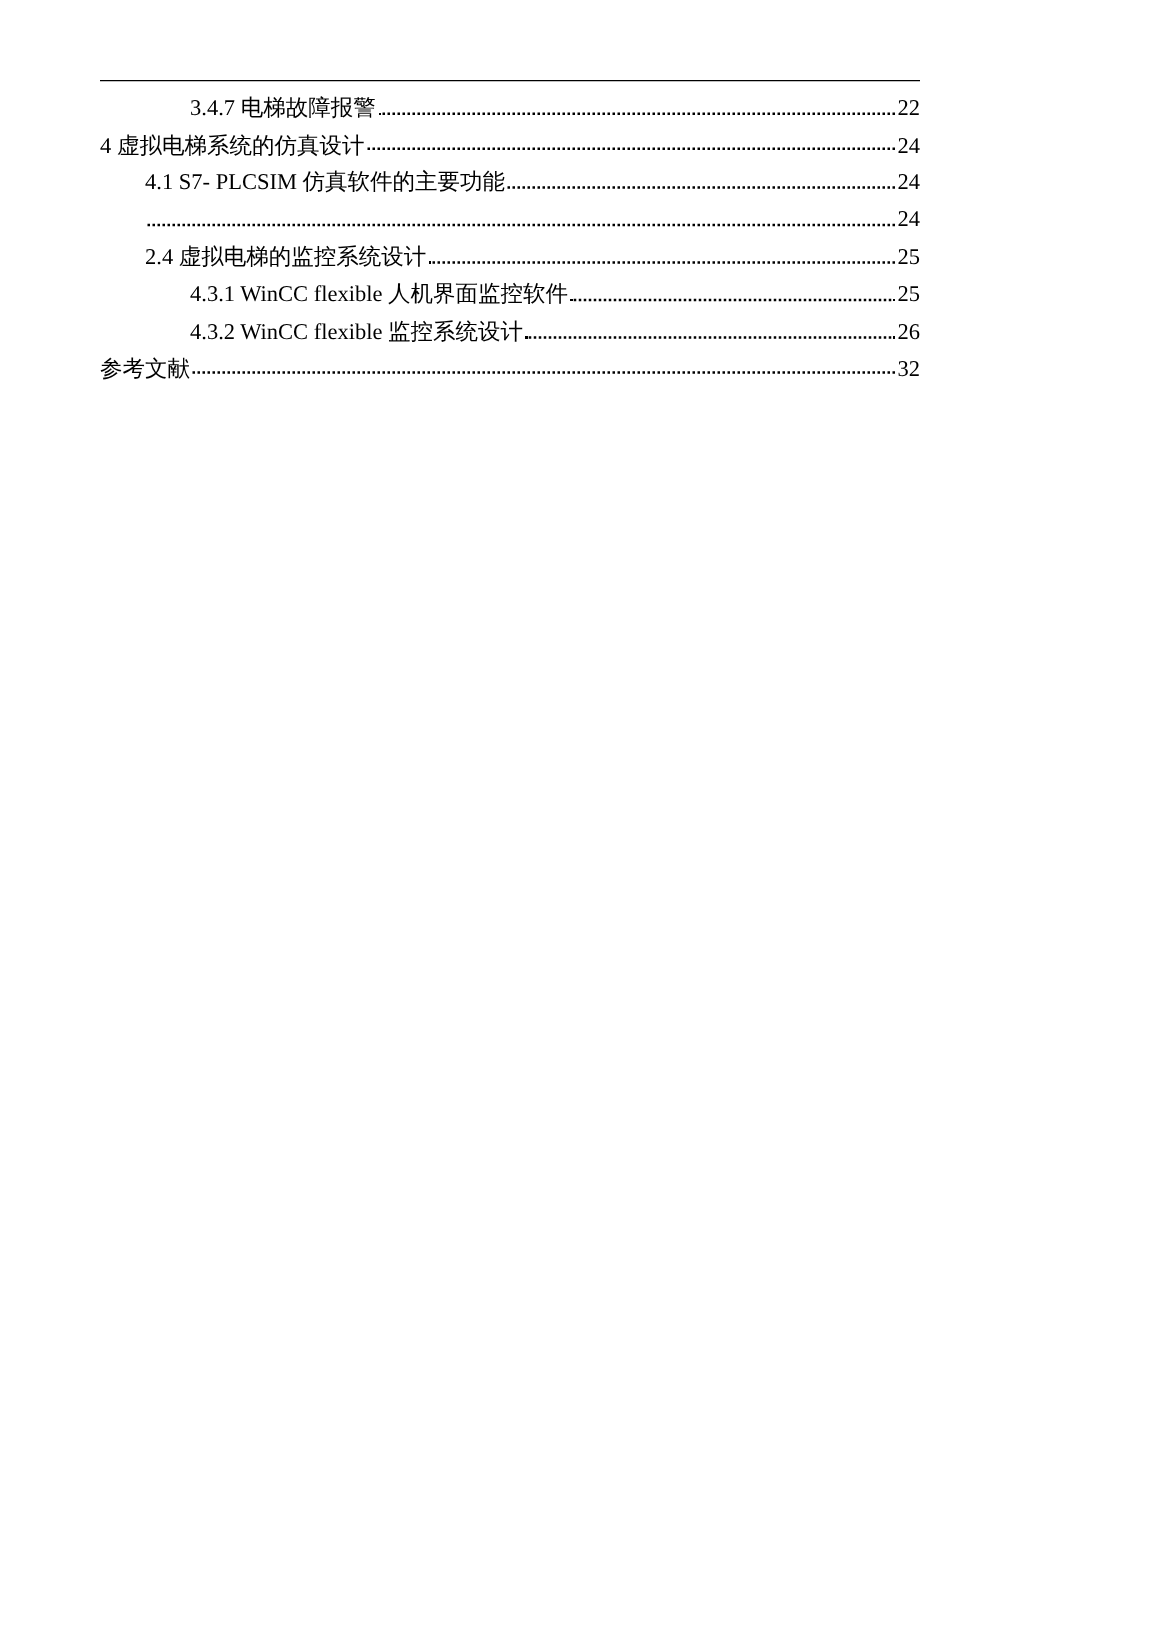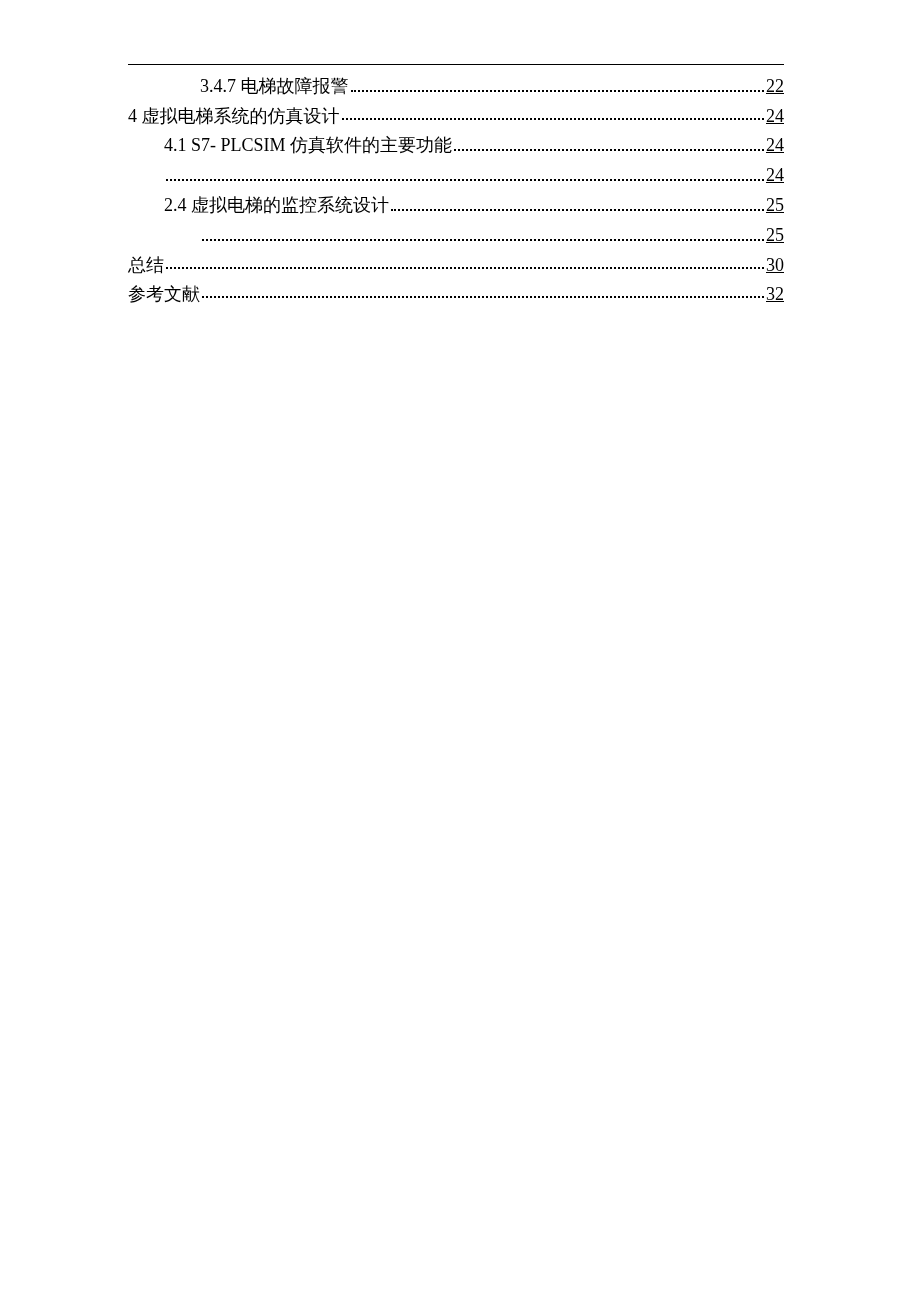--- a/index.html
+++ b/index.html
@@ -8,21 +8,20 @@
     background: #ffffff;
     width: 920px;
     height: 1302px;
     font-family: "SimSun", "宋体", "Times New Roman", serif;
     color: #000;
   }
   .page {
     box-sizing: border-box;
     width: 816px;
     padding: 64px 80px 80px 80px;
-    margin-left: 48px;
   }
   .rule {
     border-top: 1.5px solid #000;
     margin: 0 0 12px 0;
   }
   .toc {
     font-size: 18px;
     line-height: 1.0;
   }
   .toc-row {
@@ -36,21 +35,20 @@
   }
   .toc-dots {
     flex: 1 1 auto;
     border-bottom: 2px dotted #000;
     margin: 0 2px 4px 2px;
     min-width: 10px;
     height: 0.55em;
   }
   .toc-page {
     flex: 0 0 auto;
-    text-decoration: underline;
   }
   .indent-0 { padding-left: 0; align-items: center; }
   .indent-1 { padding-left: 36px; justify-content: space-between; }
   .indent-2 { padding-left: 72px; }
 </style>
 </head>
 <body>
 
 <div class="page">
   <div class="rule"></div>
@@ -73,27 +71,28 @@
       <div class="toc-row indent-1">
         <span class="toc-dots"></span>
         <span class="toc-page">24</span>
       </div>
       <div class="toc-row indent-1">
         <span class="toc-title">2.4 虚拟电梯的监控系统设计</span>
         <span class="toc-dots"></span>
         <span class="toc-page">25</span>
       </div>
       <div class="toc-row indent-2">
+        <span class="toc-title">4.3.1 WinCC flexible 人机界面监控软件</span>
         <span class="toc-dots"></span>
         <span class="toc-page">25</span>
       </div>
-      <div class="toc-row indent-0">
-        <span class="toc-title">总结</span>
+      <div class="toc-row indent-2">
+        <span class="toc-title">4.3.2 WinCC flexible 监控系统设计</span>
         <span class="toc-dots"></span>
-        <span class="toc-page">30</span>
+        <span class="toc-page">26</span>
       </div>
       <div class="toc-row indent-0">
         <span class="toc-title">参考文献</span>
         <span class="toc-dots"></span>
         <span class="toc-page">32</span>
       </div>
     </div>
 </div>
 
 </body></html>

